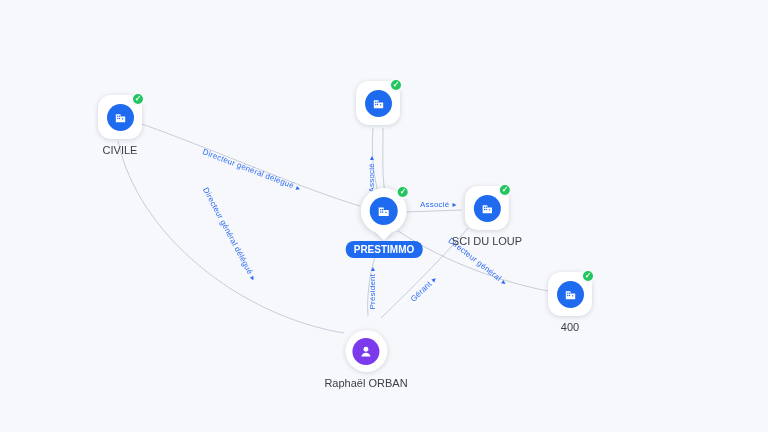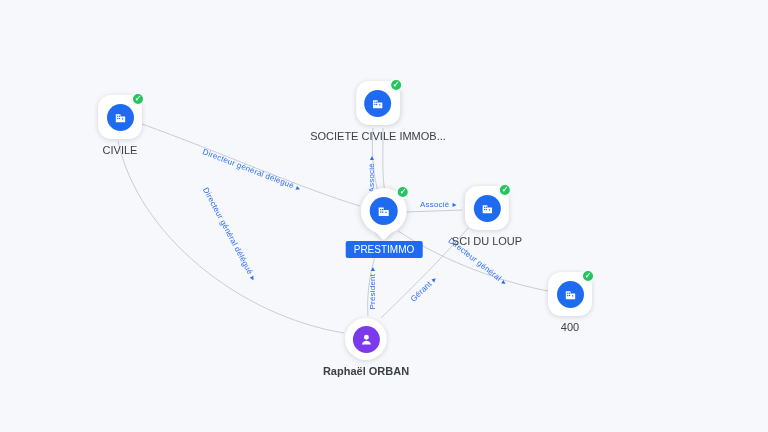--- a/index.html
+++ b/index.html
@@ -41,22 +41,22 @@
     display:flex; align-items:center; justify-content:center;
   }
   .pin .tail {
     position:absolute; bottom:-4px; left:50%;
     width:12px; height:12px; background:#fff; border-radius:2px;
     transform:translateX(-50%) rotate(45deg);
     box-shadow:2px 2px 4px rgba(30,50,90,.12);
   }
   .pin .disc { position:relative; z-index:1; width:28px; height:28px; }
   .focus-label {
-    margin-top:7px; background:#1f6bf0; color:#fff; font-size:10px; font-weight:normal;
-    padding:3px 8px; border-radius:2px; white-space:nowrap;
+    margin-top:7px; background:#1f6bf0; color:#fff; font-size:10px; font-weight:bold;
+    padding:3px 8px; border-radius:8px; white-space:nowrap;
   }
 
   
   .edge-label {
     position:absolute; font-size:8px; color:#2e6cf6; white-space:nowrap;
     transform-origin:left center; letter-spacing:.2px;
   }
   .edge-label::after { content:"▸"; margin-left:3px; font-size:8px; color:#2e6cf6; }
 </style>
 </head>
@@ -105,21 +105,20 @@
           <path fill="#fff" d="M3 13V4.5h5V7h5v6H3z"></path>
           <rect x="4.4" y="6" width="1.3" height="1.3" fill="#1f6bf0"></rect>
           <rect x="6.3" y="6" width="1.3" height="1.3" fill="#1f6bf0"></rect>
           <rect x="4.4" y="8.4" width="1.3" height="1.3" fill="#1f6bf0"></rect>
           <rect x="6.3" y="8.4" width="1.3" height="1.3" fill="#1f6bf0"></rect>
           <rect x="9.6" y="8.8" width="1.3" height="1.3" fill="#1f6bf0"></rect>
         </svg>
     </div>
     <div class="check">✓</div>
   </div>
-  <div class="node-label">SOCIETE CIVILE IMMOB...</div>
 </div>
 
 <div class="node" style="left:384px; top:188px; transform:translateX(-50%); z-index:2;">
   <div class="pin">
     <div class="tail"></div>
     <div class="disc company">
       <svg width="16" height="16" viewBox="0 0 16 16">
           <path fill="#fff" d="M3 13V4.5h5V7h5v6H3z"></path>
           <rect x="4.4" y="6" width="1.3" height="1.3" fill="#1f6bf0"></rect>
           <rect x="6.3" y="6" width="1.3" height="1.3" fill="#1f6bf0"></rect>
@@ -160,21 +159,21 @@
           <rect x="4.4" y="8.4" width="1.3" height="1.3" fill="#1f6bf0"></rect>
           <rect x="6.3" y="8.4" width="1.3" height="1.3" fill="#1f6bf0"></rect>
           <rect x="9.6" y="8.8" width="1.3" height="1.3" fill="#1f6bf0"></rect>
         </svg>
     </div>
     <div class="check">✓</div>
   </div>
   <div class="node-label">400</div>
 </div>
 
-<div class="node" style="left:366px; top:318px; transform:translateX(-50%); z-index:2;font-weight:bold;">
+<div class="node" style="left:366px; top:330px; transform:translateX(-50%); z-index:2;">
   <div class="badge round">
     <div class="disc person">
       <svg width="15" height="15" viewBox="0 0 16 16">
           <circle cx="8" cy="5.6" r="2.6" fill="#fff"></circle>
           <path d="M3.2 13.2c.5-2.6 2.5-3.9 4.8-3.9s4.3 1.3 4.8 3.9z" fill="#fff"></path>
         </svg>
     </div>
   </div>
   <div class="node-label">Raphaël ORBAN</div>
 </div>

